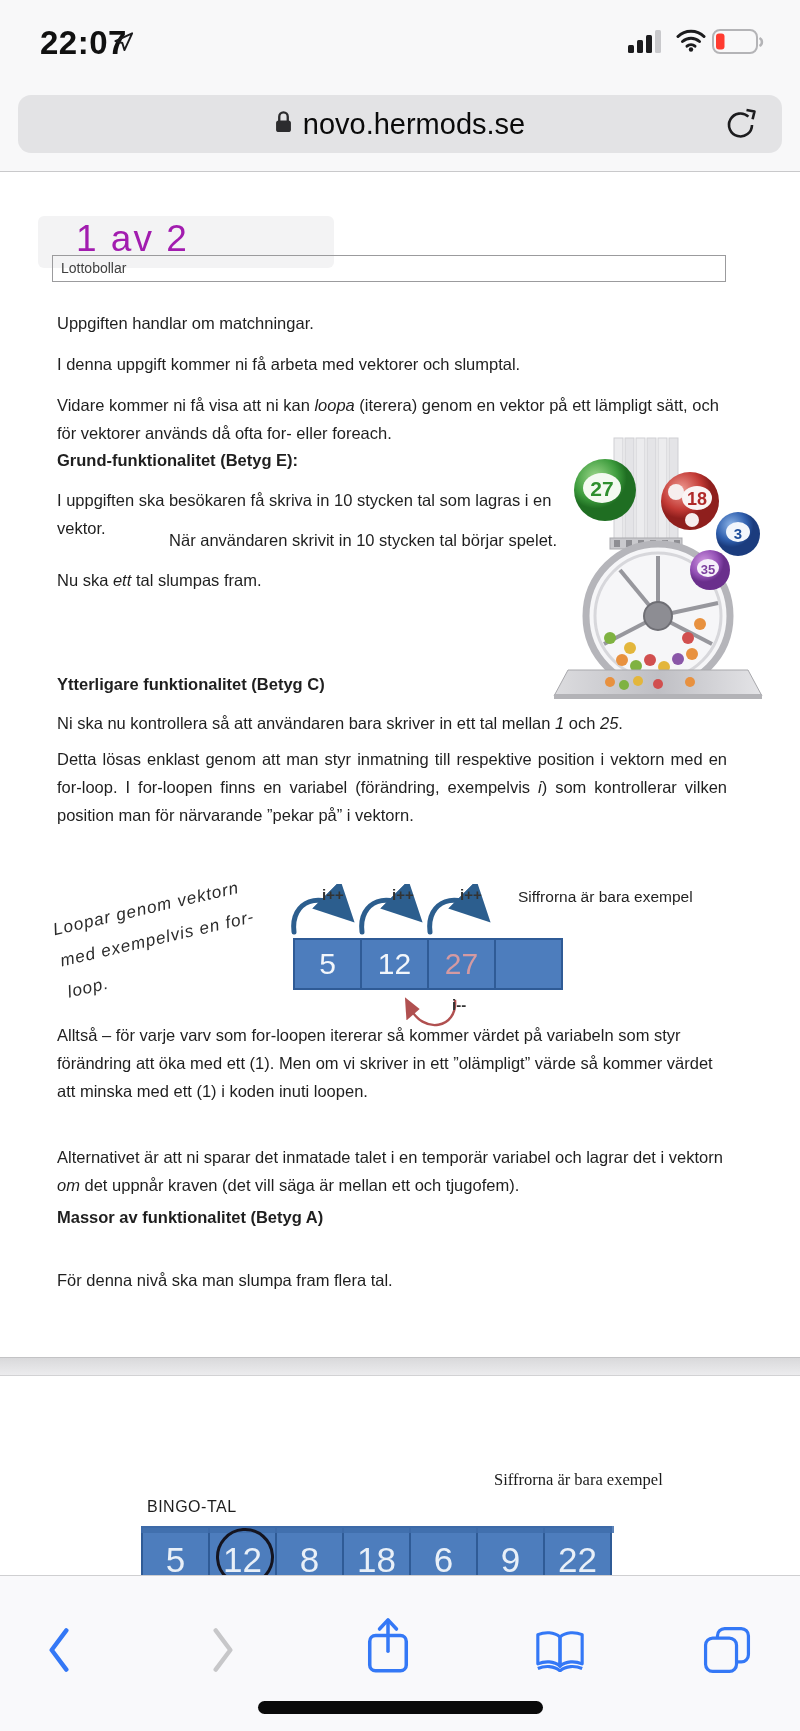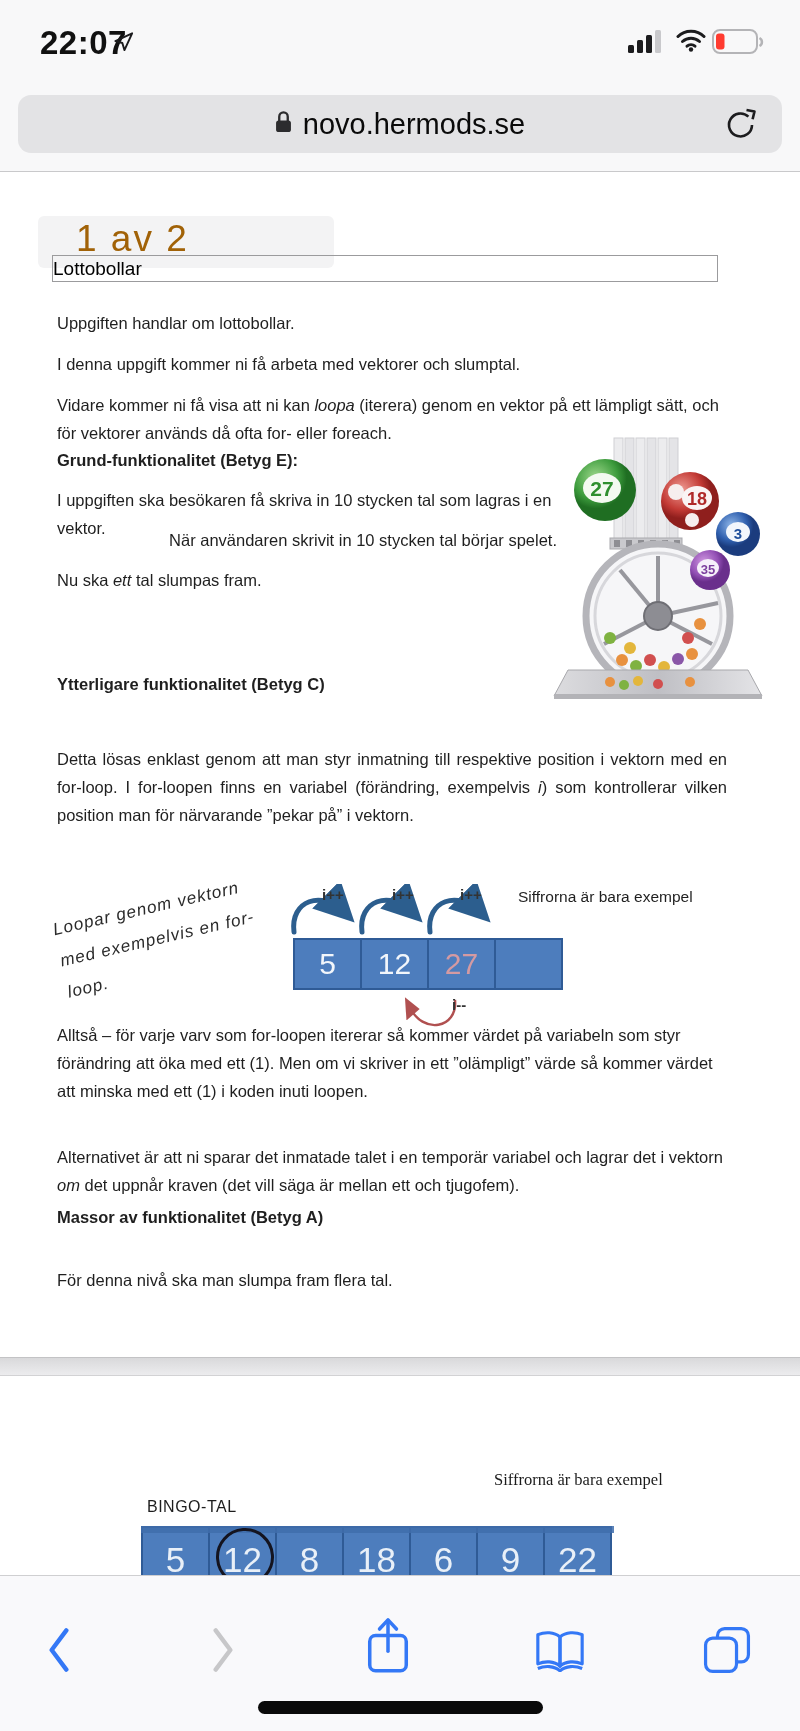--- a/index.html
+++ b/index.html
@@ -13,23 +13,23 @@
   .sigbars{position:absolute;left:628px;top:30px;}
   .wifi{position:absolute;left:676px;top:28px;}
   .battery{position:absolute;left:712px;top:29px;}
   .urlpill{position:absolute;left:18px;top:95px;width:764px;height:58px;border-radius:13px;
            background:#e3e3e5;display:flex;align-items:center;justify-content:center;}
   .urltext{font-size:29px;color:#0a0a0a;margin-left:11px;}
   .reload{position:absolute;right:24px;top:12px;}
   
   .page1{position:absolute;left:0;top:172px;width:800px;height:1185px;background:#fff;}
   .wmbg{position:absolute;left:38px;top:44px;width:296px;height:52px;background:#f3f3f4;border-radius:6px;}
-  .watermark{position:absolute;left:76px;top:46px;font-size:37px;color:#a16207;letter-spacing:2px;}
+  .watermark{position:absolute;left:76px;top:46px;font-size:37px;color:#a21caf;letter-spacing:2px;}
   .titlebox{position:absolute;left:52px;top:83px;width:664px;height:25px;border:1.5px solid #9b9b9d;
-            background:transparent;font-size:19px;color:#000000;line-height:25px;}
+            background:transparent;font-size:14px;color:#404040;padding-left:8px;line-height:25px;}
   .para{position:absolute;font-size:16.5px;line-height:28px;color:#1f1f1f;}
   .j{text-align:justify;}
   .para strong{font-weight:700;}
   .para em{font-style:italic;}
   
   .handnote{position:absolute;left:58px;top:718px;width:210px;transform:rotate(-13deg);
             font-style:italic;font-size:17px;line-height:32px;color:#2a2a2a;letter-spacing:1px;}
   .diagcaption{position:absolute;left:518px;top:716px;font-size:15.5px;color:#1f1f1f;}
   .arcs{position:absolute;left:286px;top:712px;}
   .incl{position:absolute;top:714px;font-size:15px;color:#333;font-weight:600;}
@@ -107,28 +107,29 @@
       </svg>
     </span>
   </div>
 </div>
 
 <div class="page1">
   <div class="wmbg"></div>
   <div class="watermark">1 av 2</div>
   <div class="titlebox">Lottobollar</div>
 
-  <p class="para" style="left:57px;top:120px;width:668px;"><span>Uppgiften handlar om lottobollar.</span></p>
+  <p class="para" style="left:57px;top:120px;width:668px;"><span>Uppgiften handlar om matchningar.</span></p>
   <p class="para" style="left:57px;top:161px;width:668px;"><span>I denna uppgift kommer ni få arbeta med vektorer och slumptal.</span></p>
   <p class="para" style="left:57px;top:202px;width:668px;"><span>Vidare kommer ni få visa att ni kan </span><em>loopa</em><span> (iterera) genom en vektor på ett lämpligt sätt, och för vektorer används då ofta for- eller foreach.</span></p>
   <p class="para" style="left:57px;top:257px;width:668px;"><strong>Grund-funktionalitet (Betyg E):</strong></p>
   <p class="para" style="left:57px;top:297px;width:500px;"><span>I uppgiften ska besökaren få skriva in 10 stycken tal som lagras i en vektor.</span></p>
   <p class="para" style="left:57px;top:337px;width:500px;text-align:right;"><span>När användaren skrivit in 10 stycken tal börjar spelet.</span></p>
   <p class="para" style="left:57px;top:377px;width:500px;"><span>Nu ska </span><em>ett</em><span> tal slumpas fram.</span></p>
   <p class="para" style="left:57px;top:484px;width:668px;margin-top:14px;"><strong>Ytterligare funktionalitet (Betyg C)</strong></p>
+  <p class="para" style="left:57px;top:520px;width:668px;"><span>Ni ska nu kontrollera så att användaren bara skriver in ett tal mellan </span><em>1</em><span> och </span><em>25</em><span>.</span></p>
   <p class="para j" style="left:57px;top:556px;width:670px;"><span>Detta lösas enklast genom att man styr inmatning till respektive position i vektorn med en for-loop. I for-loopen finns en variabel (förändring, exempelvis </span><em>i</em><span>) som kontrollerar vilken position man för närvarande ”pekar på” i vektorn.</span></p>
 
   <svg style="position:absolute;left:540px;top:226px;" width="236" height="302" viewBox="0 0 236 302">
     <defs>
       <radialGradient id="gball" cx="35%" cy="30%">
           <stop offset="0%" stop-color="#9fd88c"></stop>
           <stop offset="70%" stop-color="#3d9c3d"></stop>
           <stop offset="100%" stop-color="#1f6e22"></stop>
         </radialGradient>
       <radialGradient id="rball" cx="35%" cy="30%">

